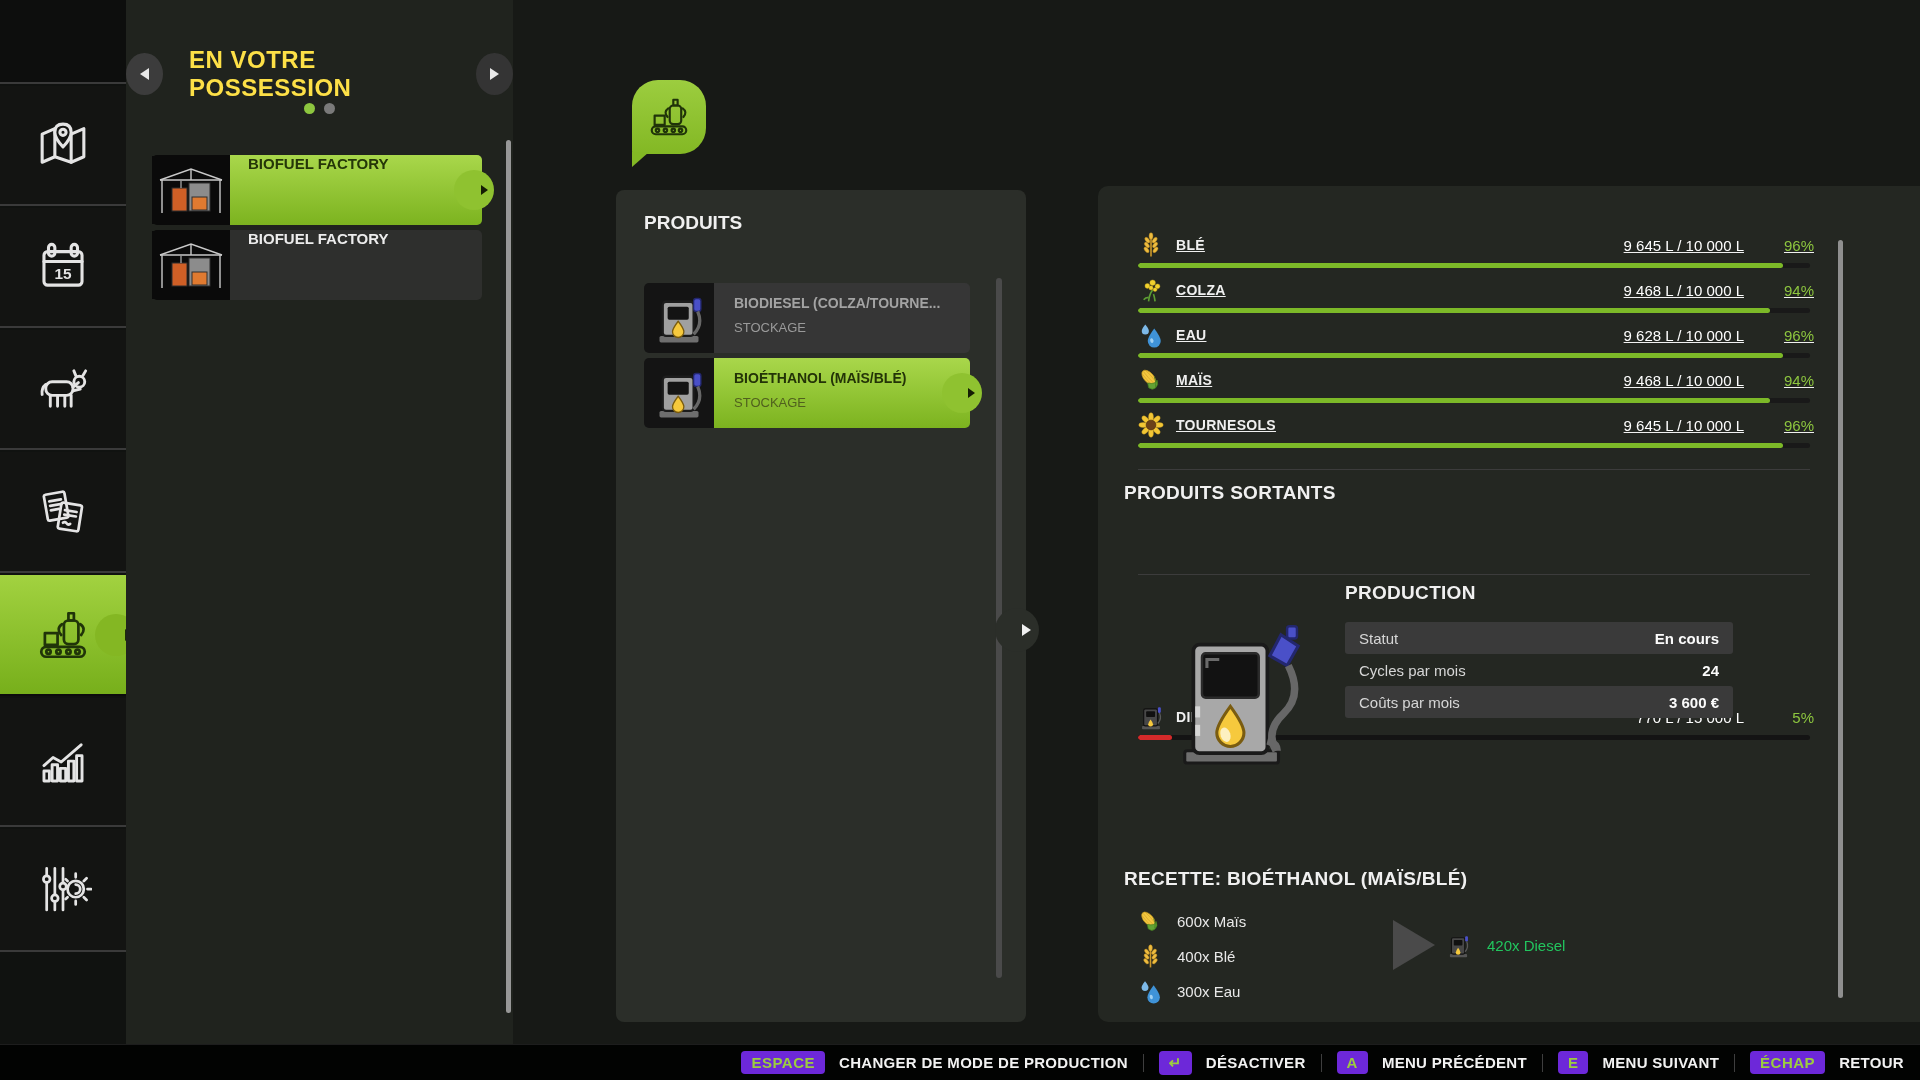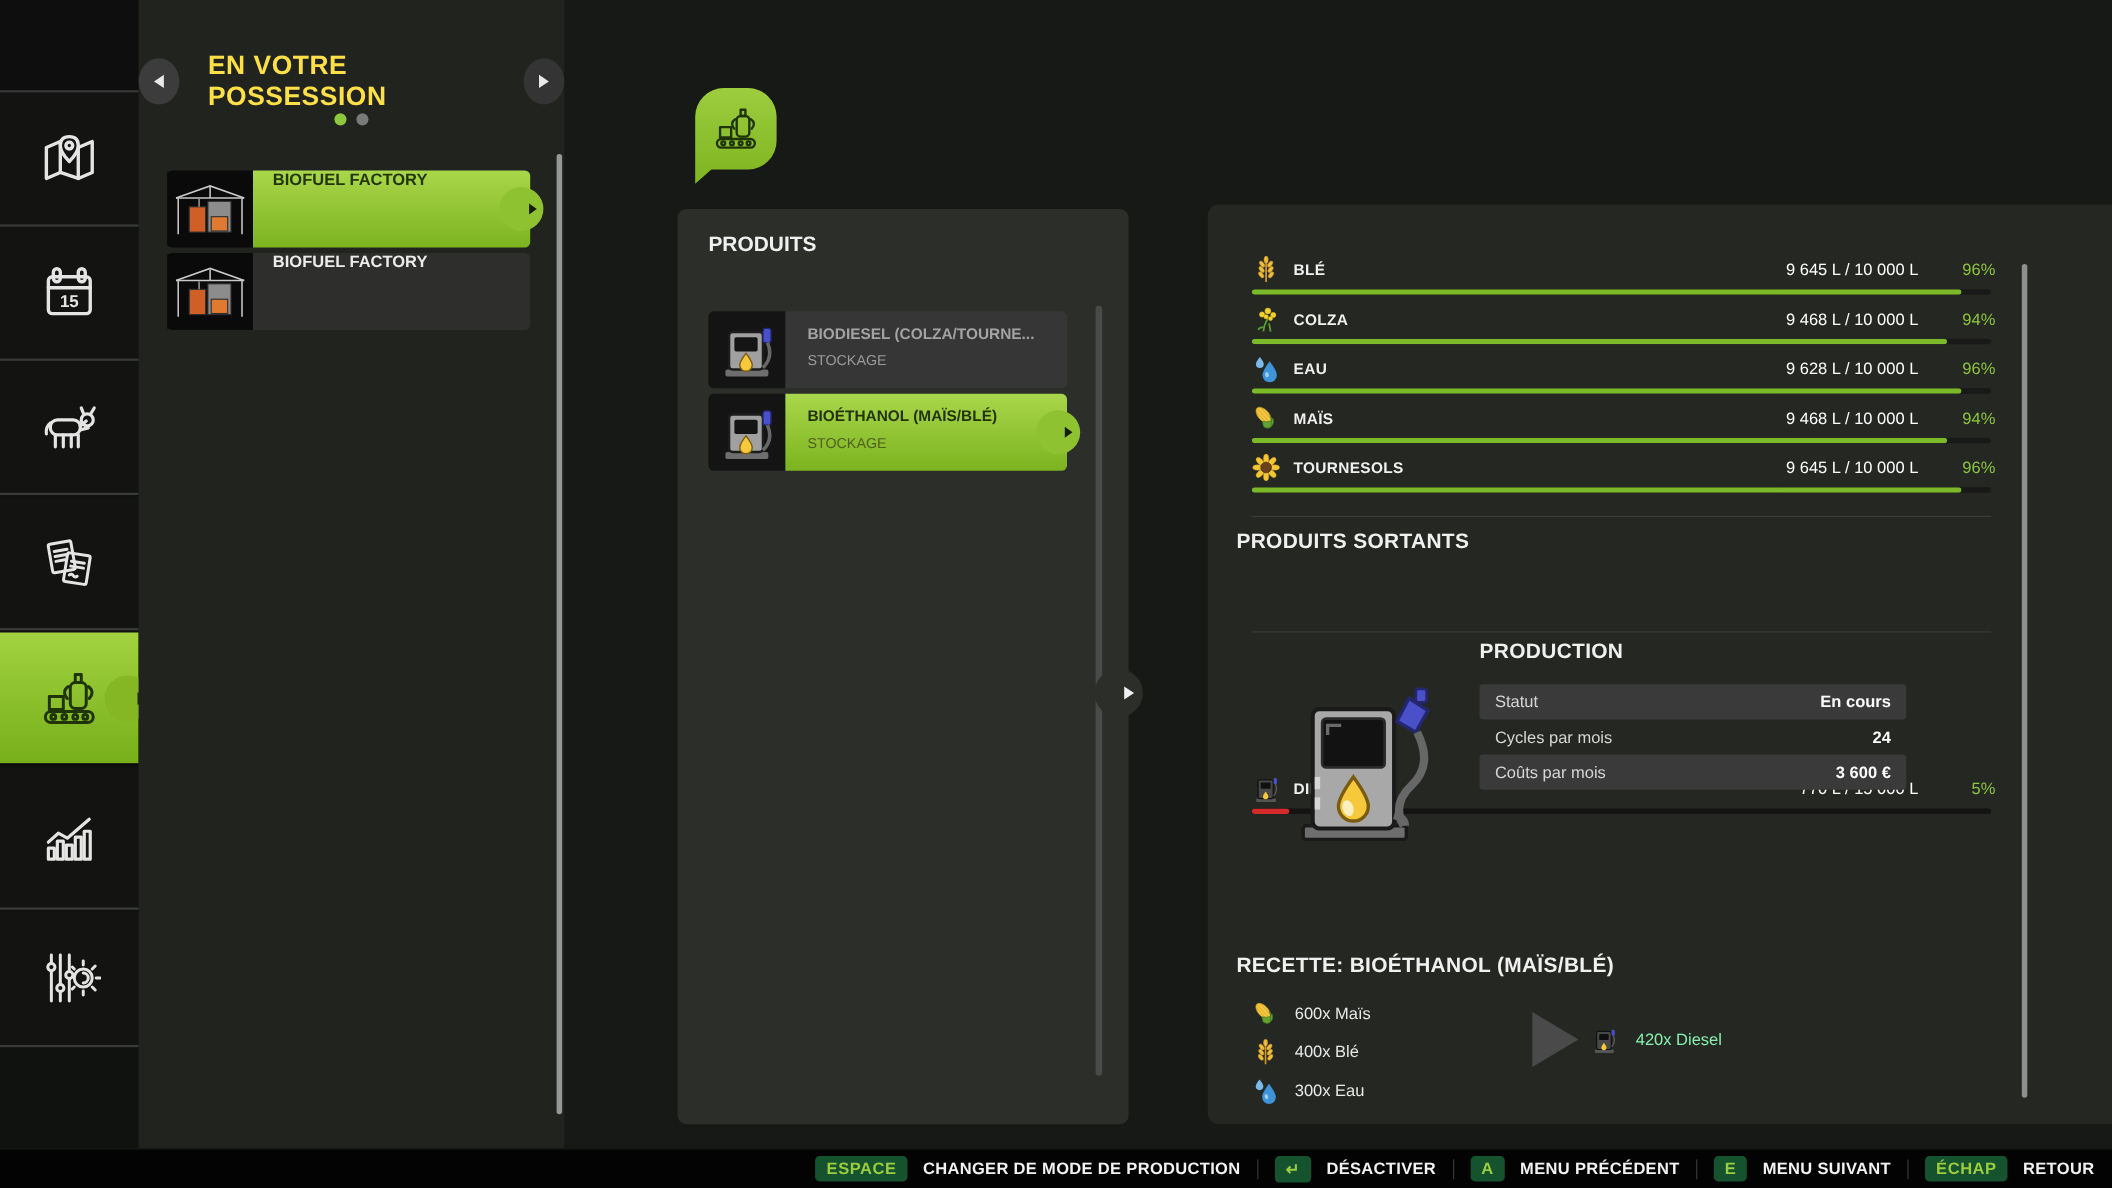--- a/index.html
+++ b/index.html
@@ -58,21 +58,21 @@
   .prod-item.sel .prod-name { color:#233307; }
   .prod-item.sel .prod-sub { color:#50601e; }
   .prod-item.sel .bump { position:absolute; right:-12px; top:50%; margin-top:-20px; width:40px; height:40px; border-radius:50%; background:#8fc230; }
   .prod-item.sel .arr { position:absolute; right:-5px; top:50%; margin-top:-5px; width:0; height:0; border-left:7px solid #141d04; border-top:5px solid transparent; border-bottom:5px solid transparent; }
   .panel-bump { position:absolute; right:-13px; top:418px; width:44px; height:44px; border-radius:50%; background:#2b2e29; }
   .panel-bump .arr { position:absolute; right:8px; top:16px; width:0; height:0; border-left:9px solid #f0f0f0; border-top:6px solid transparent; border-bottom:6px solid transparent; }
   .mid-scroll { left:380px; top:88px; width:6px; height:700px; background:#4a4a4a; }
 
   
   .detail-panel { position:absolute; left:1098px; top:186px; width:822px; height:836px; background:#242722; border-radius:10px 0 0 10px; }
-  .res-rows { position:absolute; left:40px; top:44px; width:676px; }
+  .res-rows { position:absolute; left:40px; top:44px; width:676px;text-decoration:underline; }
   .res-row { height:45px; position:relative; }
   .res-line { display:flex; align-items:center; gap:12px; height:30px; }
   .res-line svg { width:26px; height:26px; flex:none; }
   .res-name { font-size:14px; font-weight:bold; letter-spacing:.3px; }
   .res-amount { margin-left:auto; font-size:15px; color:#ffffff; }
   .res-pct { width:58px; text-align:right; font-size:15px; color:#8dc63f; }
   .bar { height:5px; border-radius:3px; background:#191919; margin-top:3px; width:672px; overflow:hidden; }
   .bar .fill { height:100%; border-radius:3px; background:#7cb928; }
   .bar.red-track { background:#141414; }
   .bar .fill.red { background:#d42a2a; }
@@ -87,27 +87,27 @@
   .prod-tr:nth-child(odd) { background:#3a3a3a; border-radius:3px; }
   .prod-tr .lbl { color:#d6d6d6; }
   .prod-tr .val { margin-left:auto; font-weight:bold; color:#fbfbfb; }
 
   .recipe-ing { position:absolute; left:40px; display:flex; align-items:center; gap:14px; height:30px; }
   .recipe-ing svg { width:25px; height:25px; }
   .recipe-ing .txt { font-size:15px; color:#e8e8e8; }
   .recipe-play { position:absolute; left:295px; top:734px; width:0; height:0; border-left:42px solid #4a4a4a; border-top:25px solid transparent; border-bottom:25px solid transparent; }
   .recipe-out { position:absolute; left:348px; top:744px; display:flex; align-items:center; gap:16px; height:30px; }
   .recipe-out svg { width:25px; height:25px; }
-  .recipe-out .txt { font-size:15px; color:#86efac; }
+  .recipe-out .txt { font-size:15px; color:#22c55e; }
   .right-scroll { left:740px; top:54px; width:5px; height:758px; background:#8f8f8f; }
 
   
   .bottom-bar { position:absolute; left:0; top:1044px; width:1920px; height:36px; background:#020302; display:flex; align-items:center; justify-content:flex-end; gap:15px; padding-right:16px; border-top:1px solid #1d1d1d; }
   .bb-group { display:flex; align-items:center; gap:14px; }
-  .key { background:#14532d; color:#9ccc3f; font-size:15px; font-weight:bold; padding:3px 10px; border-radius:4px; letter-spacing:.5px; }
+  .key { background:#6d28d9; color:#9ccc3f; font-size:15px; font-weight:bold; padding:3px 10px; border-radius:4px; letter-spacing:.5px; }
   .bb-label { font-size:15px; font-weight:bold; color:#f2f2f2; letter-spacing:.3px; }
   .bb-sep { width:1px; height:18px; background:#3e3e3e; }
 </style>
 </head>
 <body>
 
 <svg width="0" height="0" style="position:absolute" aria-hidden="true">
   <defs>
     <symbol id="sym-map" viewBox="0 0 64 64">
       <g fill="none" stroke="currentColor" stroke-width="3.4" stroke-linejoin="round" stroke-linecap="round">

